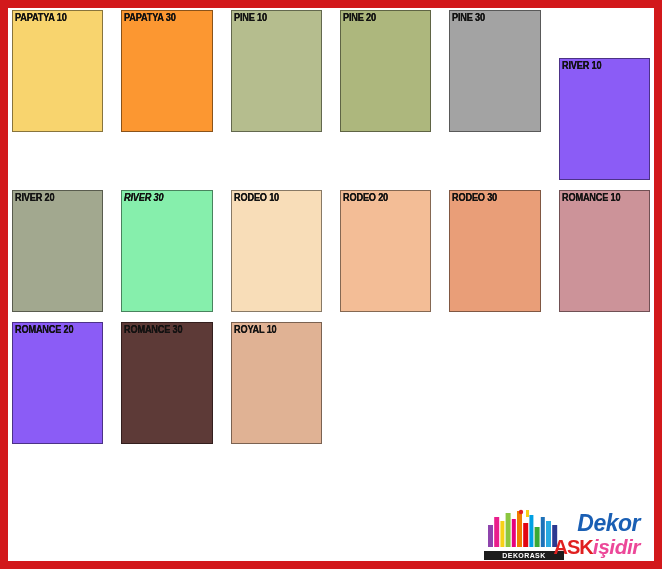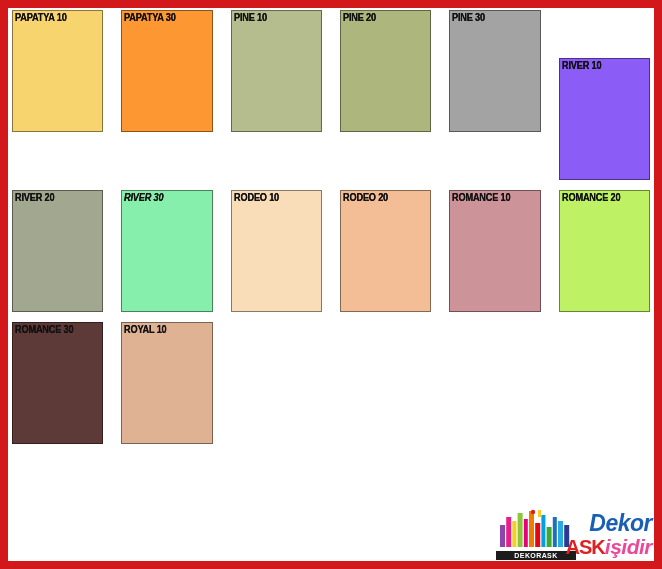--- a/index.html
+++ b/index.html
@@ -58,21 +58,21 @@
     color: #131313;
     line-height: 12px;
     white-space: nowrap;
     transform: scaleX(0.92);
     transform-origin: left top;
     text-shadow: 0 0 0 #000;
   }
   
   #watermark {
     position: absolute;
-    right: 0px;
+    right: 12px;
     bottom: 0px;
     width: 168px;
     height: 62px;
     pointer-events: none;
   }
   #logo-bars {
     position: absolute;
     left: 12px;
     bottom: 10px;
     width: 76px;
@@ -164,25 +164,28 @@
 
       <div class="swatch" style="background-color: #86efac; font-style: italic;">
         <span class="swatch-label">RIVER 30</span>
       </div>
       <div class="swatch" style="background-color: rgb(248, 221, 184);">
         <span class="swatch-label">RODEO 10</span>
       </div>
       <div class="swatch" style="background-color: rgb(243, 189, 150);">
         <span class="swatch-label">RODEO 20</span>
       </div>
+      <div class="swatch" style="background-color: rgb(233, 158, 120);">
+        <span class="swatch-label">RODEO 30</span>
+      </div>
 
       <div class="swatch" style="background-color: rgb(204, 147, 153);">
         <span class="swatch-label">ROMANCE 10</span>
       </div>
-      <div class="swatch" style="background-color: #bef264; text-align: center;">
+      <div class="swatch" style="background-color: #8b5cf6; text-align: center;">
         <span class="swatch-label">ROMANCE 20</span>
       </div>
       <div class="swatch" style="background-color: rgb(93, 58, 55);">
         <span class="swatch-label">ROMANCE 30</span>
       </div>
       <div class="swatch" style="background-color: rgb(224, 178, 148);">
         <span class="swatch-label">ROYAL 10</span>
       </div>
 
     </div>

